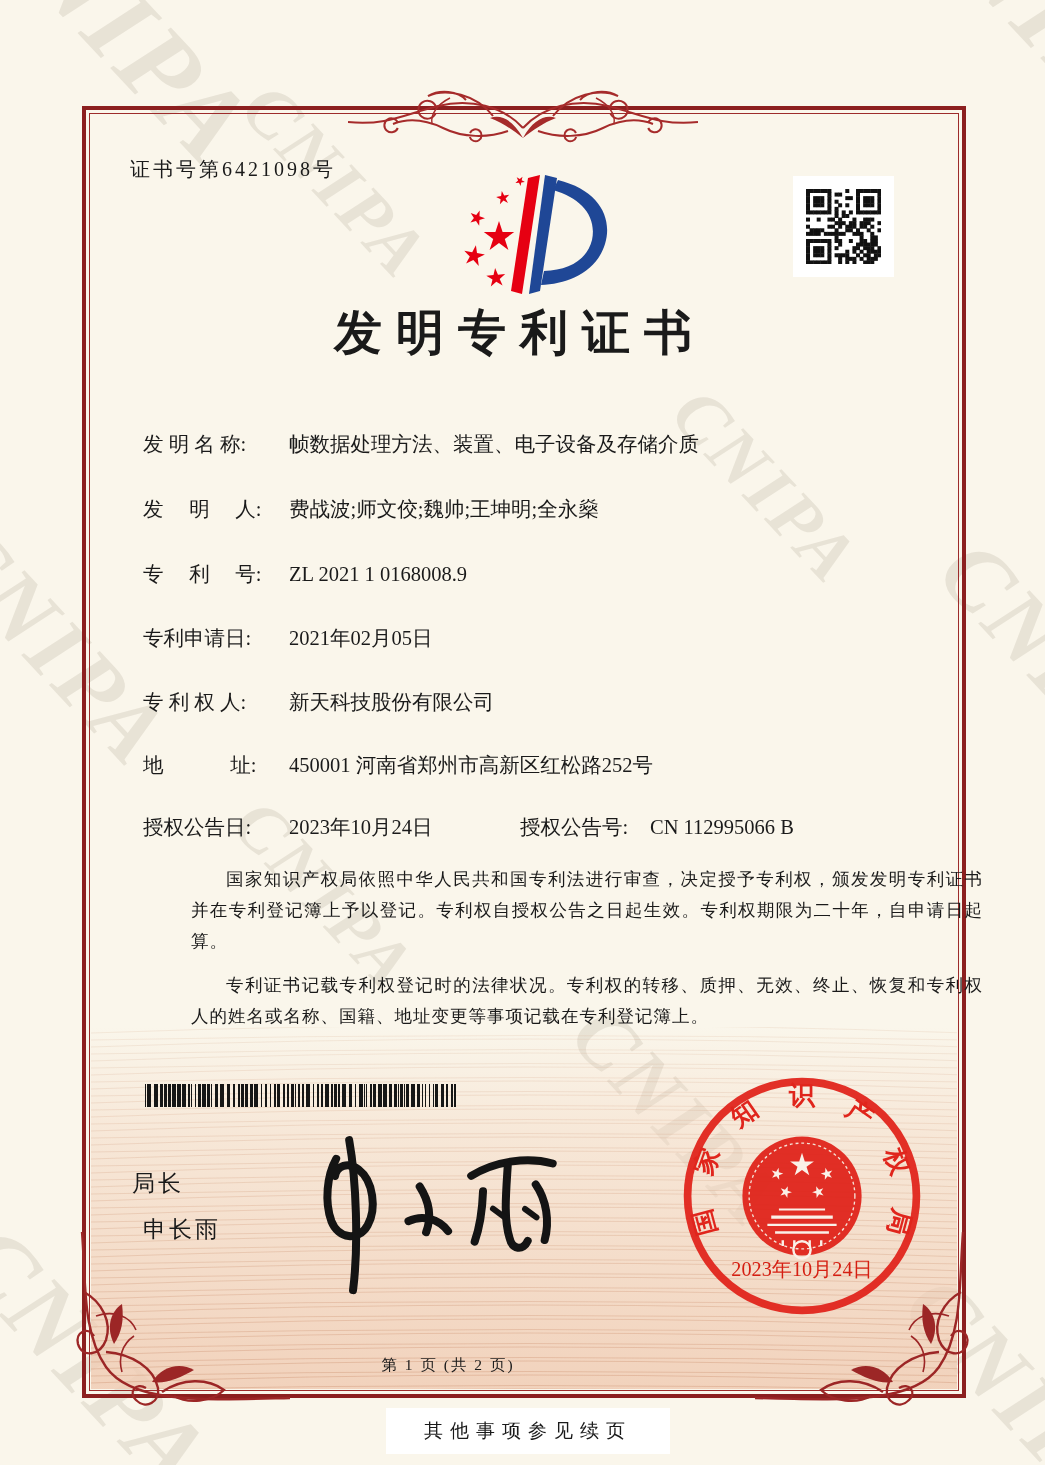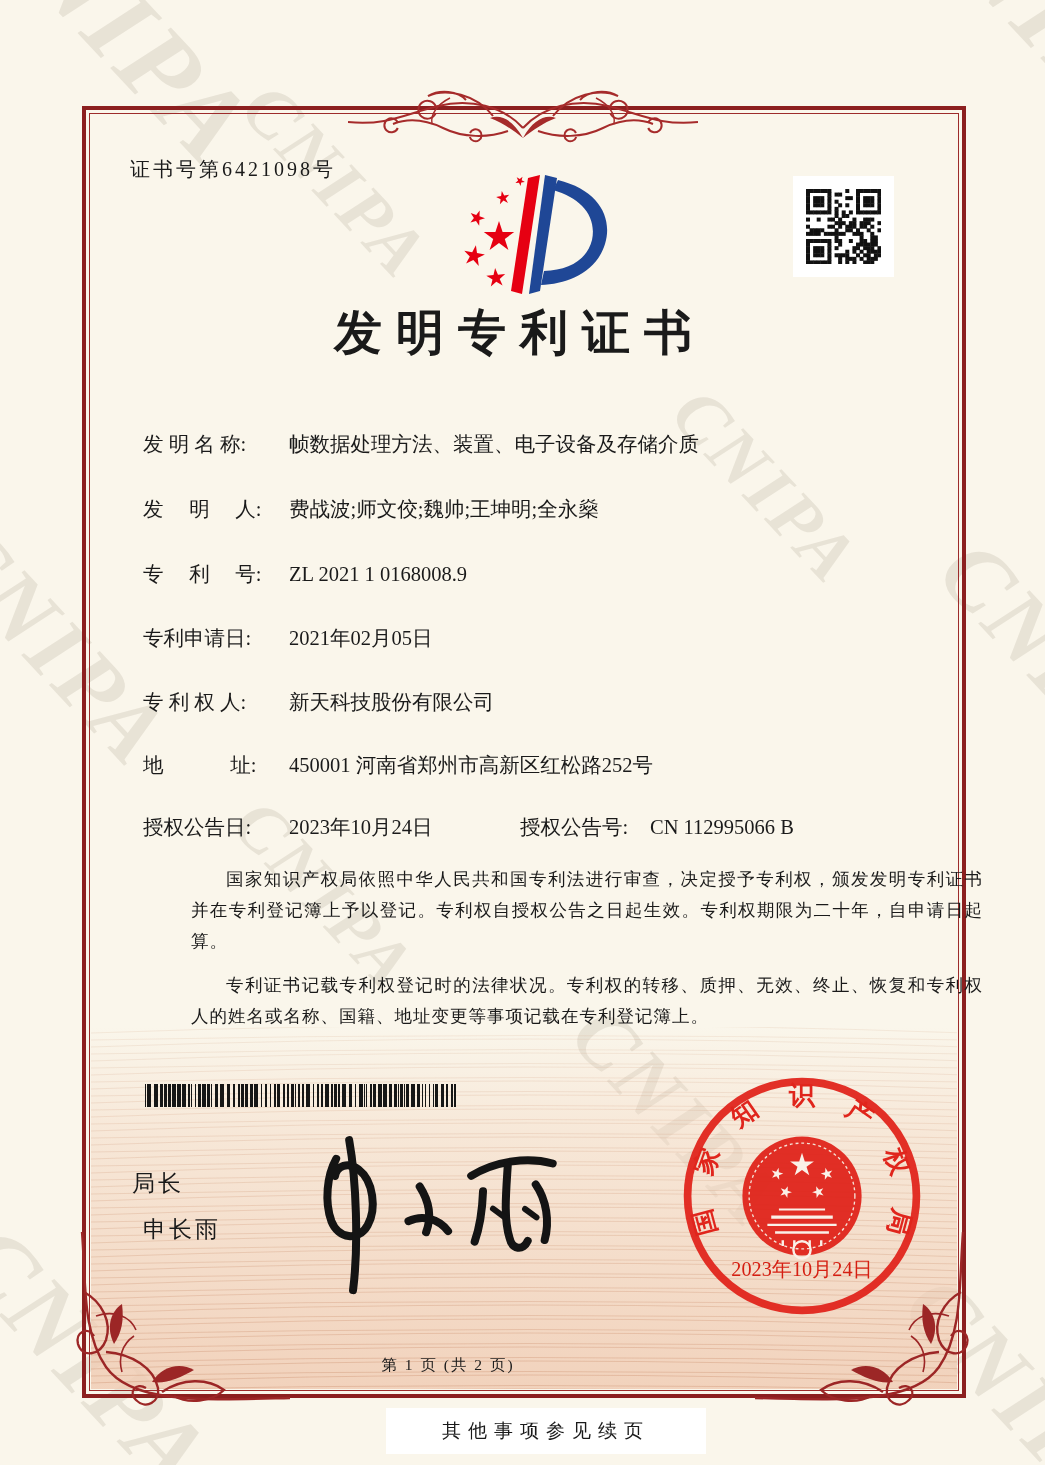--- a/index.html
+++ b/index.html
@@ -51,21 +51,21 @@
   .director-label{position:absolute;left:132px;top:1168px;font-size:23px;z-index:3;
     font-family:"Liberation Sans", sans-serif;letter-spacing:3px;}
   .director-name{position:absolute;left:143px;top:1214px;font-size:23px;z-index:3;
     font-family:"Liberation Sans", sans-serif;letter-spacing:3px;}
   .signature{position:absolute;left:295px;top:1124px;z-index:4;}
   .seal{position:absolute;left:677px;top:1071px;z-index:5;}
   .qrbox{position:absolute;left:793px;top:176px;width:101px;height:101px;background:#ffffff;z-index:3;}
   .logo{position:absolute;left:440px;top:170px;z-index:3;}
   .pageinfo{position:absolute;left:0;top:1355px;width:896px;text-align:center;font-size:15.5px;z-index:4;letter-spacing:2px;}
   .contbox{
-    position:absolute;left:386px;top:1408px;width:320px;height:46px;background:#ffffff;z-index:3;
+    position:absolute;left:386px;top:1408px;width:284px;height:46px;background:#ffffff;z-index:3;
     text-align:center;line-height:46px;font-size:19px;letter-spacing:7px;
   }
 </style>
 </head>
 <body>
 
 <span class="wm" style="left:-60px;top:-45px;font-size:110px;">CNIPA</span>
 <span class="wm" style="left:870px;top:-55px;font-size:110px;">CNIPA</span>
 <span class="wm" style="left:218px;top:140px;font-size:72px;">CNIPA</span>
 <span class="wm" style="left:648px;top:445px;font-size:72px;">CNIPA</span>

